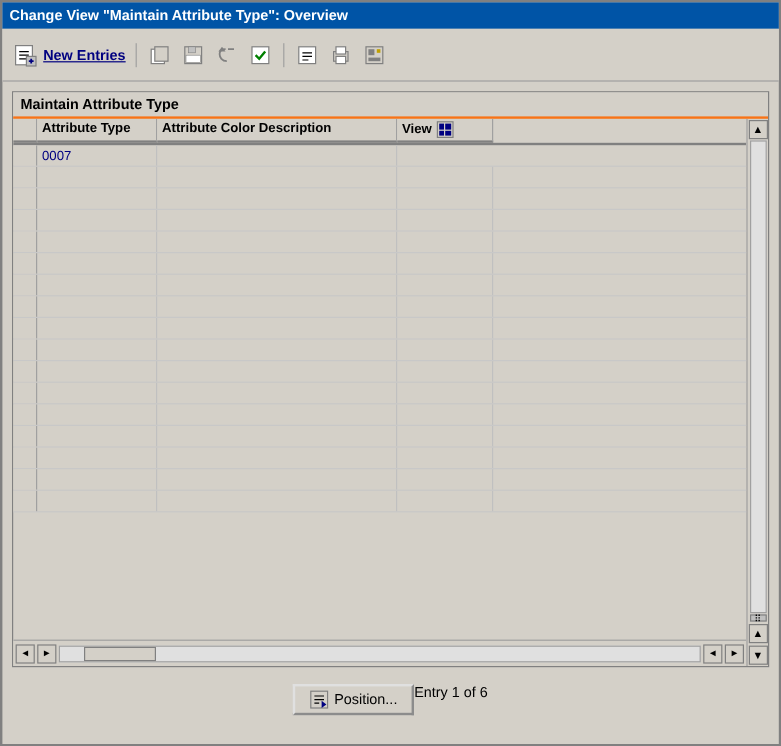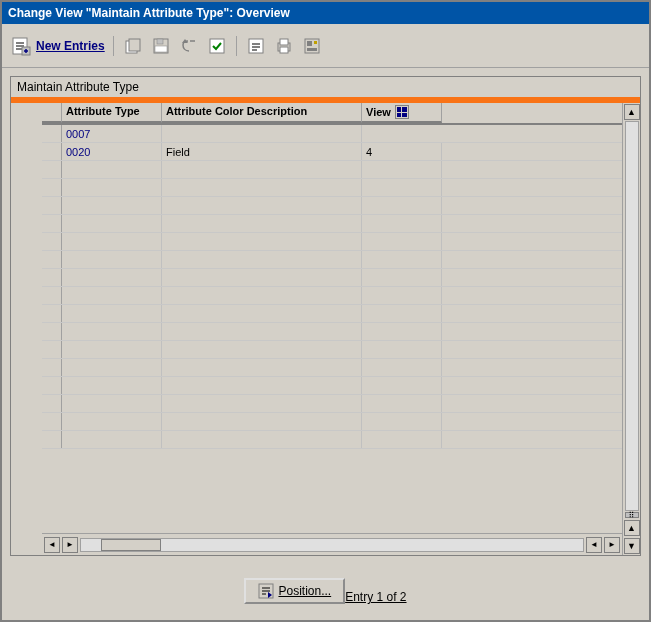--- a/index.html
+++ b/index.html
@@ -76,23 +76,23 @@
       background-color: #d4d0c8;
       border: 1px solid #808080;
       flex: 1;
       display: flex;
       flex-direction: column;
     }
 
     .table-title {
       background-color: #d4d0c8;
       padding: 3px 6px;
-      font-weight: normal;
-      font-size: 12px;
-      border-bottom: 6px solid #f97316;
+      font-weight: bold;
+      font-size: 12px;
+      border-bottom: 2px solid #f97316;
     }
 
     .col-header {
       background-color: #d4d0c8;
       border-right: 1px solid #a0a0a0;
       border-bottom: 2px solid #808080;
       padding: 2px 4px;
       font-weight: bold;
       font-size: 11px;
       white-space: nowrap;
@@ -164,25 +164,24 @@
       margin-left: 30px;
     }
 
     .hscroll-right-btns {
       display: flex;
       gap: 2px;
     }
 
     .bottom-bar {
       display: flex;
-      align-items: flex-end;
+      align-items: flex-start;
       justify-content: center;
       padding: 8px;
       height: 50px;
-      text-decoration: underline;
     }
 
     .position-btn {
       display: flex;
       align-items: center;
       gap: 4px;
       background-color: #d4d0c8;
       border: 2px outset #e0e0e0;
       padding: 3px 12px;
       cursor: pointer;
@@ -292,21 +291,21 @@
       </svg>
     </div>
 
   </div>
 
   <div class="content-area">
 
     <div class="table-container">
       <div class="table-title">Maintain Attribute Type</div>
 
-      <div style="display:flex; flex:1; overflow:hidden;margin-left:31px;">
+      <div style="display:flex; flex:1; overflow:hidden;">
 
         <div style="flex:1; display:flex; flex-direction:column; overflow:hidden;">
 
           <div style="display:grid; grid-template-columns: 20px 100px 200px 80px; border-bottom: 2px solid #808080; background-color:#d4d0c8;">
             <div class="col-header" style="border-right:1px solid #a0a0a0;"></div>
             <div class="col-header" style="border-right:1px solid #a0a0a0;">Attribute Type</div>
             <div class="col-header" style="border-right:1px solid #a0a0a0;">Attribute Color Description</div>
             <div class="col-header" style="display:flex; align-items:center; gap:4px;">
               <span>View</span>
               <div style="width:14px;height:14px;border:1px solid #808080;background:#d4d0c8;display:grid;grid-template-columns:1fr 1fr;gap:1px;padding:1px;cursor:pointer;">
@@ -319,26 +318,20 @@
           </div>
 
           <div style="flex:1; overflow:hidden; position:relative;">
 
             <div class="table-row" style="display:grid; grid-template-columns: 20px 100px 200px 80px; height:18px; border-bottom:1px solid #c8c8c8;">
               <div class="row-indicator" style="background-color:#d4d0c8; border-right:1px solid #a0a0a0;"></div>
               <div class="cell" style="color:#000080; border-right:1px solid #c0c0c0; font-size:11px; padding:1px 4px; display:flex; align-items:center;">0007</div>
               <div class="cell" style="border-right:1px solid #c0c0c0; font-size:11px; padding:1px 4px; display:flex; align-items:center;"></div>
             </div>
 
-            <div class="table-row" style="display:grid; grid-template-columns: 20px 100px 200px 80px; height:18px; border-bottom:1px solid #c8c8c8;">
-              <div class="row-indicator" style="background-color:#d4d0c8; border-right:1px solid #a0a0a0;"></div>
-              <div class="cell" style="color:#000080; border-right:1px solid #c0c0c0; font-size:11px; padding:1px 4px; display:flex; align-items:center;">0020</div>
-              <div class="cell" style="border-right:1px solid #c0c0c0; font-size:11px; padding:1px 4px; display:flex; align-items:center;">Field</div>
-              <div class="cell" style="border-right:1px solid #c0c0c0; font-size:11px; padding:1px 4px; display:flex; align-items:center;">4</div>
-            </div>
 
             <div id="empty-rows-container">
                 <div style="display: grid; grid-template-columns: 20px 100px 200px 80px; height: 18px; border-bottom: 1px solid rgb(200, 200, 200);">
       <div style="background-color:#d4d0c8; border-right:1px solid #a0a0a0;"></div>
       <div style="border-right:1px solid #c0c0c0;"></div>
       <div style="border-right:1px solid #c0c0c0;"></div>
       <div style="border-right:1px solid #c0c0c0;"></div>
     </div>
                 <div style="display: grid; grid-template-columns: 20px 100px 200px 80px; height: 18px; border-bottom: 1px solid rgb(200, 200, 200);">
       <div style="background-color:#d4d0c8; border-right:1px solid #a0a0a0;"></div>
@@ -461,16 +454,16 @@
       <button class="position-btn">
         <svg width="16" height="16">
           <rect x="1" y="1" width="14" height="14" fill="#d4d0c8" stroke="#808080" stroke-width="1"></rect>
           <line x1="4" y1="5" x2="12" y2="5" stroke="#000" stroke-width="1"></line>
           <line x1="4" y1="8" x2="12" y2="8" stroke="#000" stroke-width="1"></line>
           <line x1="4" y1="11" x2="8" y2="11" stroke="#000" stroke-width="1"></line>
           <polygon points="10,9 14,12 10,15" fill="#000080"></polygon>
         </svg>
         <span>Position...</span>
       </button>
-      <span class="entry-info">Entry 1 of 2</span>
+      <span class="entry-info">Entry 1 of 6</span>
     </div>
   </div>
 </div>
 
 </body></html>

